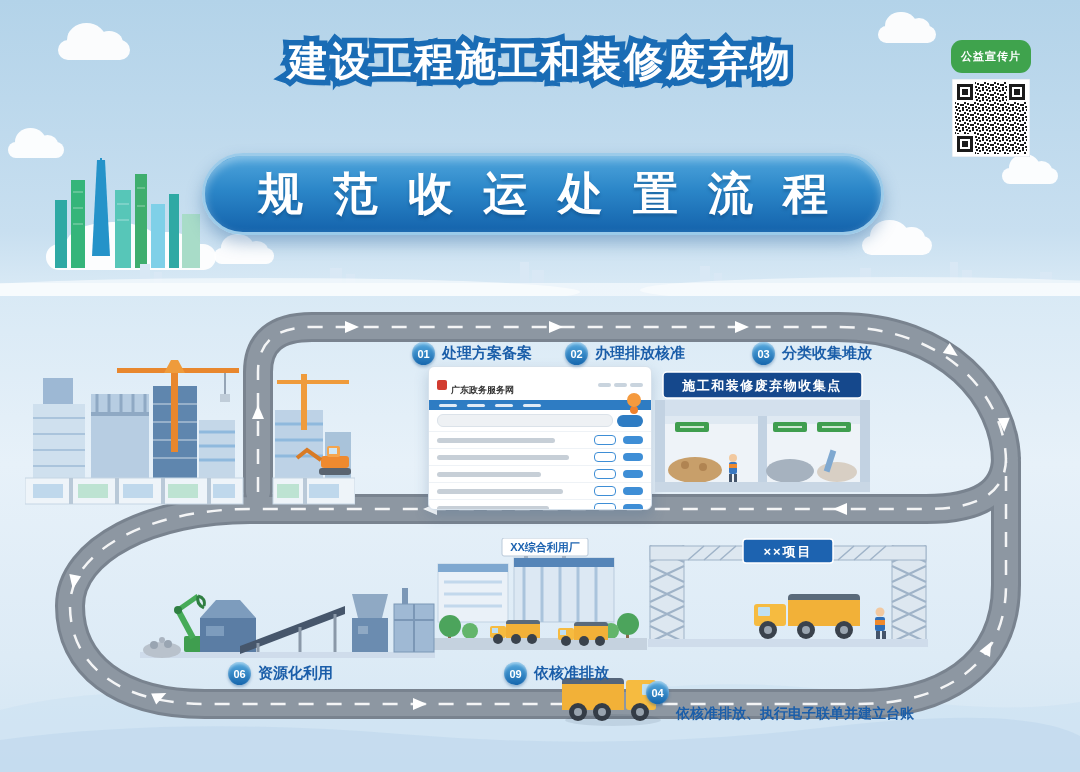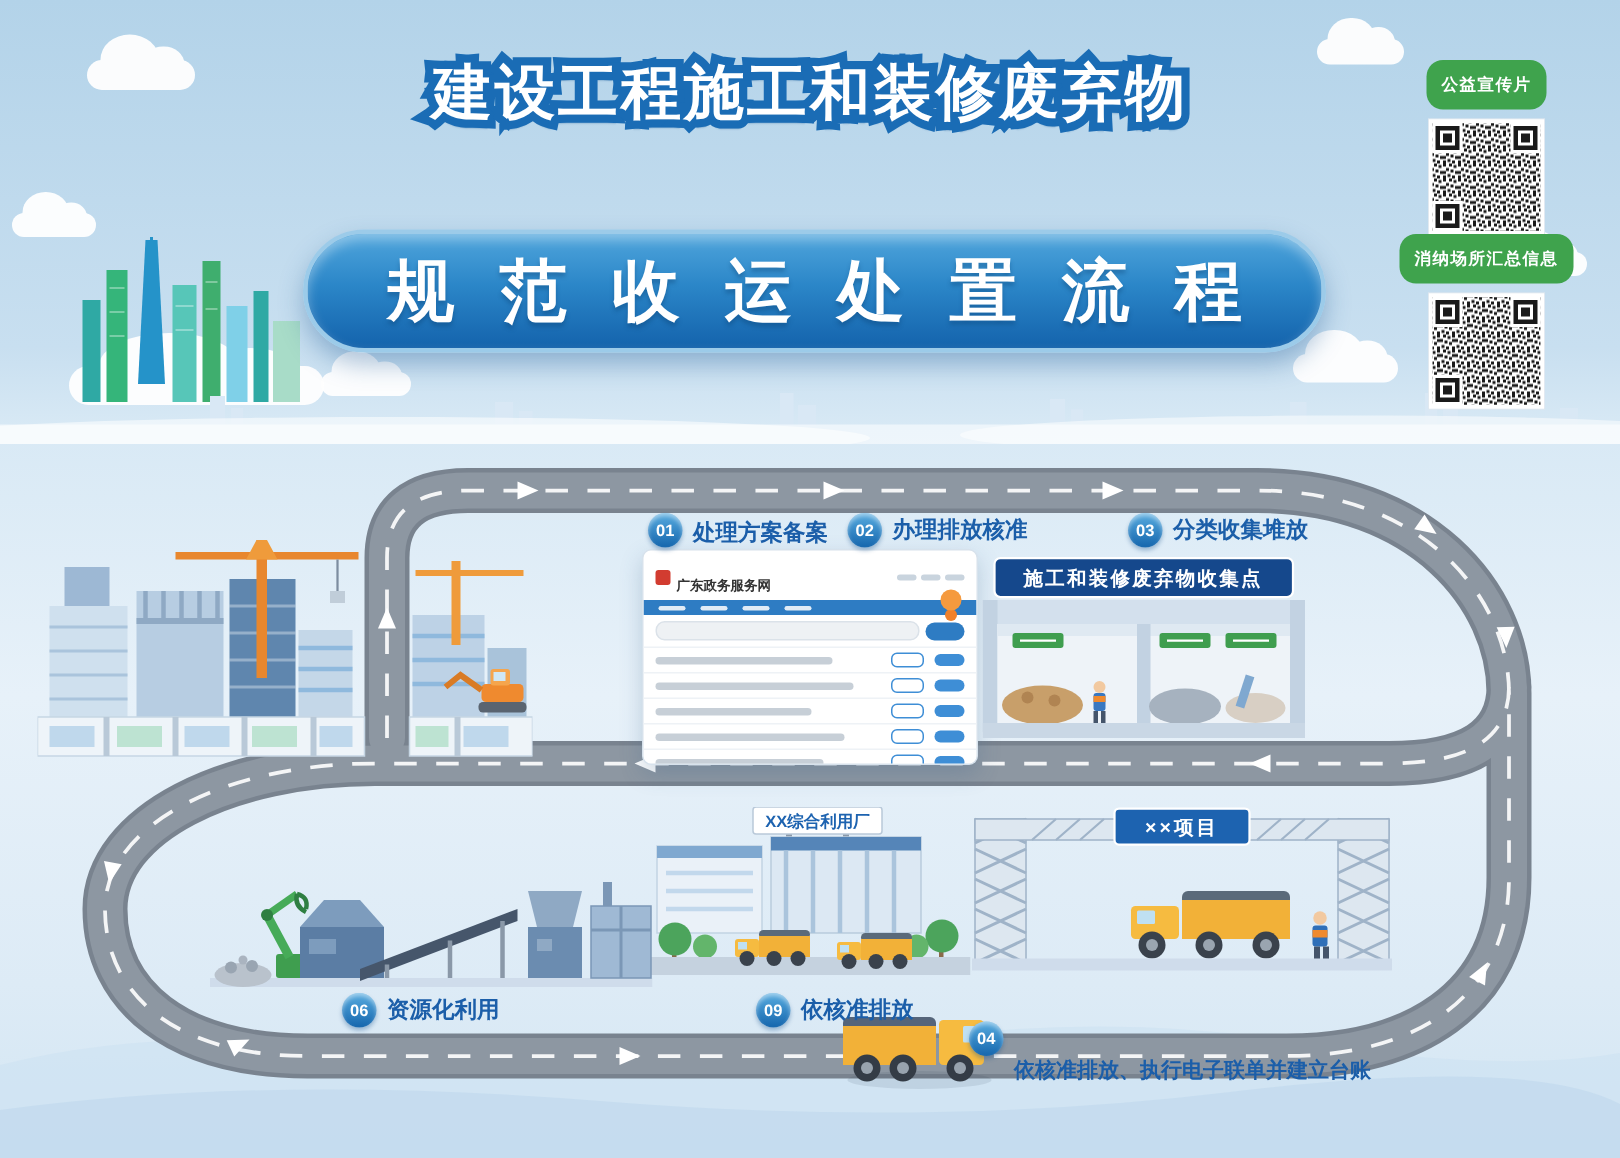--- a/index.html
+++ b/index.html
@@ -171,41 +171,20 @@
           <rect x="60" y="8" width="10" height="10" fill="#fff"></rect>
           <rect x="62" y="10" width="6" height="6" fill="#1a1a1a"></rect>
         <rect x="3" y="55" width="20" height="20" fill="#fff"></rect>
           <rect x="5" y="57" width="16" height="16" fill="#1a1a1a"></rect>
           <rect x="8" y="60" width="10" height="10" fill="#fff"></rect>
           <rect x="10" y="62" width="6" height="6" fill="#1a1a1a"></rect>
       </g>
     </svg>
   </div>
 
-  <div class="qr-group" style="left:926px;top:156px;">
-    <span class="qr-label">消纳场所汇总信息</span>
-    <svg class="qr-code" width="78" height="78" viewBox="0 0 78 78">
-      <rect width="78" height="78" fill="#fff" stroke="#d8e2ec"></rect>
-      <rect x="3" y="3" width="72" height="72" fill="url(#qrpat)" transform="rotate(180 39 39)"></rect>
-      <g>
-        <rect x="3" y="3" width="20" height="20" fill="#fff"></rect>
-          <rect x="5" y="5" width="16" height="16" fill="#1a1a1a"></rect>
-          <rect x="8" y="8" width="10" height="10" fill="#fff"></rect>
-          <rect x="10" y="10" width="6" height="6" fill="#1a1a1a"></rect>
-        <rect x="55" y="3" width="20" height="20" fill="#fff"></rect>
-          <rect x="57" y="5" width="16" height="16" fill="#1a1a1a"></rect>
-          <rect x="60" y="8" width="10" height="10" fill="#fff"></rect>
-          <rect x="62" y="10" width="6" height="6" fill="#1a1a1a"></rect>
-        <rect x="3" y="55" width="20" height="20" fill="#fff"></rect>
-          <rect x="5" y="57" width="16" height="16" fill="#1a1a1a"></rect>
-          <rect x="8" y="60" width="10" height="10" fill="#fff"></rect>
-          <rect x="10" y="62" width="6" height="6" fill="#1a1a1a"></rect>
-      </g>
-    </svg>
-  </div>
 
   <svg class="layer z2" width="1080" height="772" viewBox="0 0 1080 772">
     <path id="roadpath" d="M258,492 L258,372 Q258,327 312,327 L838,327 C948,327 1006,398 1006,462 L1006,585 C1006,668 940,704 858,704 L205,704 C118,704 70,664 70,606 C70,549 152,509 250,509 L926,509 Q1006,509 1006,458" fill="none" stroke="#79838f" stroke-width="30" stroke-linecap="round" stroke-linejoin="round"></path>
     <path d="M258,492 L258,372 Q258,327 312,327 L838,327 C948,327 1006,398 1006,462 L1006,585 C1006,668 940,704 858,704 L205,704 C118,704 70,664 70,606 C70,549 152,509 250,509 L926,509 Q1006,509 1006,458" fill="none" stroke="#8d97a2" stroke-width="24" stroke-linecap="round" stroke-linejoin="round"></path>
     <path d="M258,492 L258,372 Q258,327 312,327 L838,327 C948,327 1006,398 1006,462 L1006,585 C1006,668 940,704 858,704 L205,704 C118,704 70,664 70,606 C70,549 152,509 250,509 L926,509 Q1006,509 1006,458" fill="none" stroke="#ffffff" stroke-width="2.5" stroke-dasharray="15 13" opacity="0.9"></path>
     <g fill="#ffffff">
       <polygon points="-7,-6 7,0 -7,6" transform="translate(258,412) rotate(-90)"></polygon>
       <polygon points="-7,-6 7,0 -7,6" transform="translate(352,327)"></polygon>
       <polygon points="-7,-6 7,0 -7,6" transform="translate(556,327)"></polygon>
       <polygon points="-7,-6 7,0 -7,6" transform="translate(742,327)"></polygon>
@@ -524,21 +503,21 @@
     <rect x="68" y="20" width="30" height="30" rx="3" fill="#f6bb40"></rect>
     <rect x="84" y="24" width="12" height="11" rx="1" fill="#bfe0f2"></rect>
     <circle cx="20" cy="52" r="9" fill="#343c46"></circle>
       <circle cx="20" cy="52" r="4" fill="#98a3ae"></circle>
     <circle cx="44" cy="52" r="9" fill="#343c46"></circle>
       <circle cx="44" cy="52" r="4" fill="#98a3ae"></circle>
     <circle cx="82" cy="52" r="9" fill="#343c46"></circle>
       <circle cx="82" cy="52" r="4" fill="#98a3ae"></circle>
   </svg>
 
-  <div class="step" style="left:432px;top:342px;align-items:flex-end;">
+  <div class="step" style="left:412px;top:342px;">
     <span class="step-circle">01</span>
     <span class="step-text">处理方案备案</span>
   </div>
   <div class="step" style="left:565px;top:342px;">
     <span class="step-circle">02</span>
     <span class="step-text">办理排放核准</span>
   </div>
   <div class="step" style="left:712px;top:342px;padding-left:40px;">
     <span class="step-circle">03</span>
     <span class="step-text">分类收集堆放</span>

